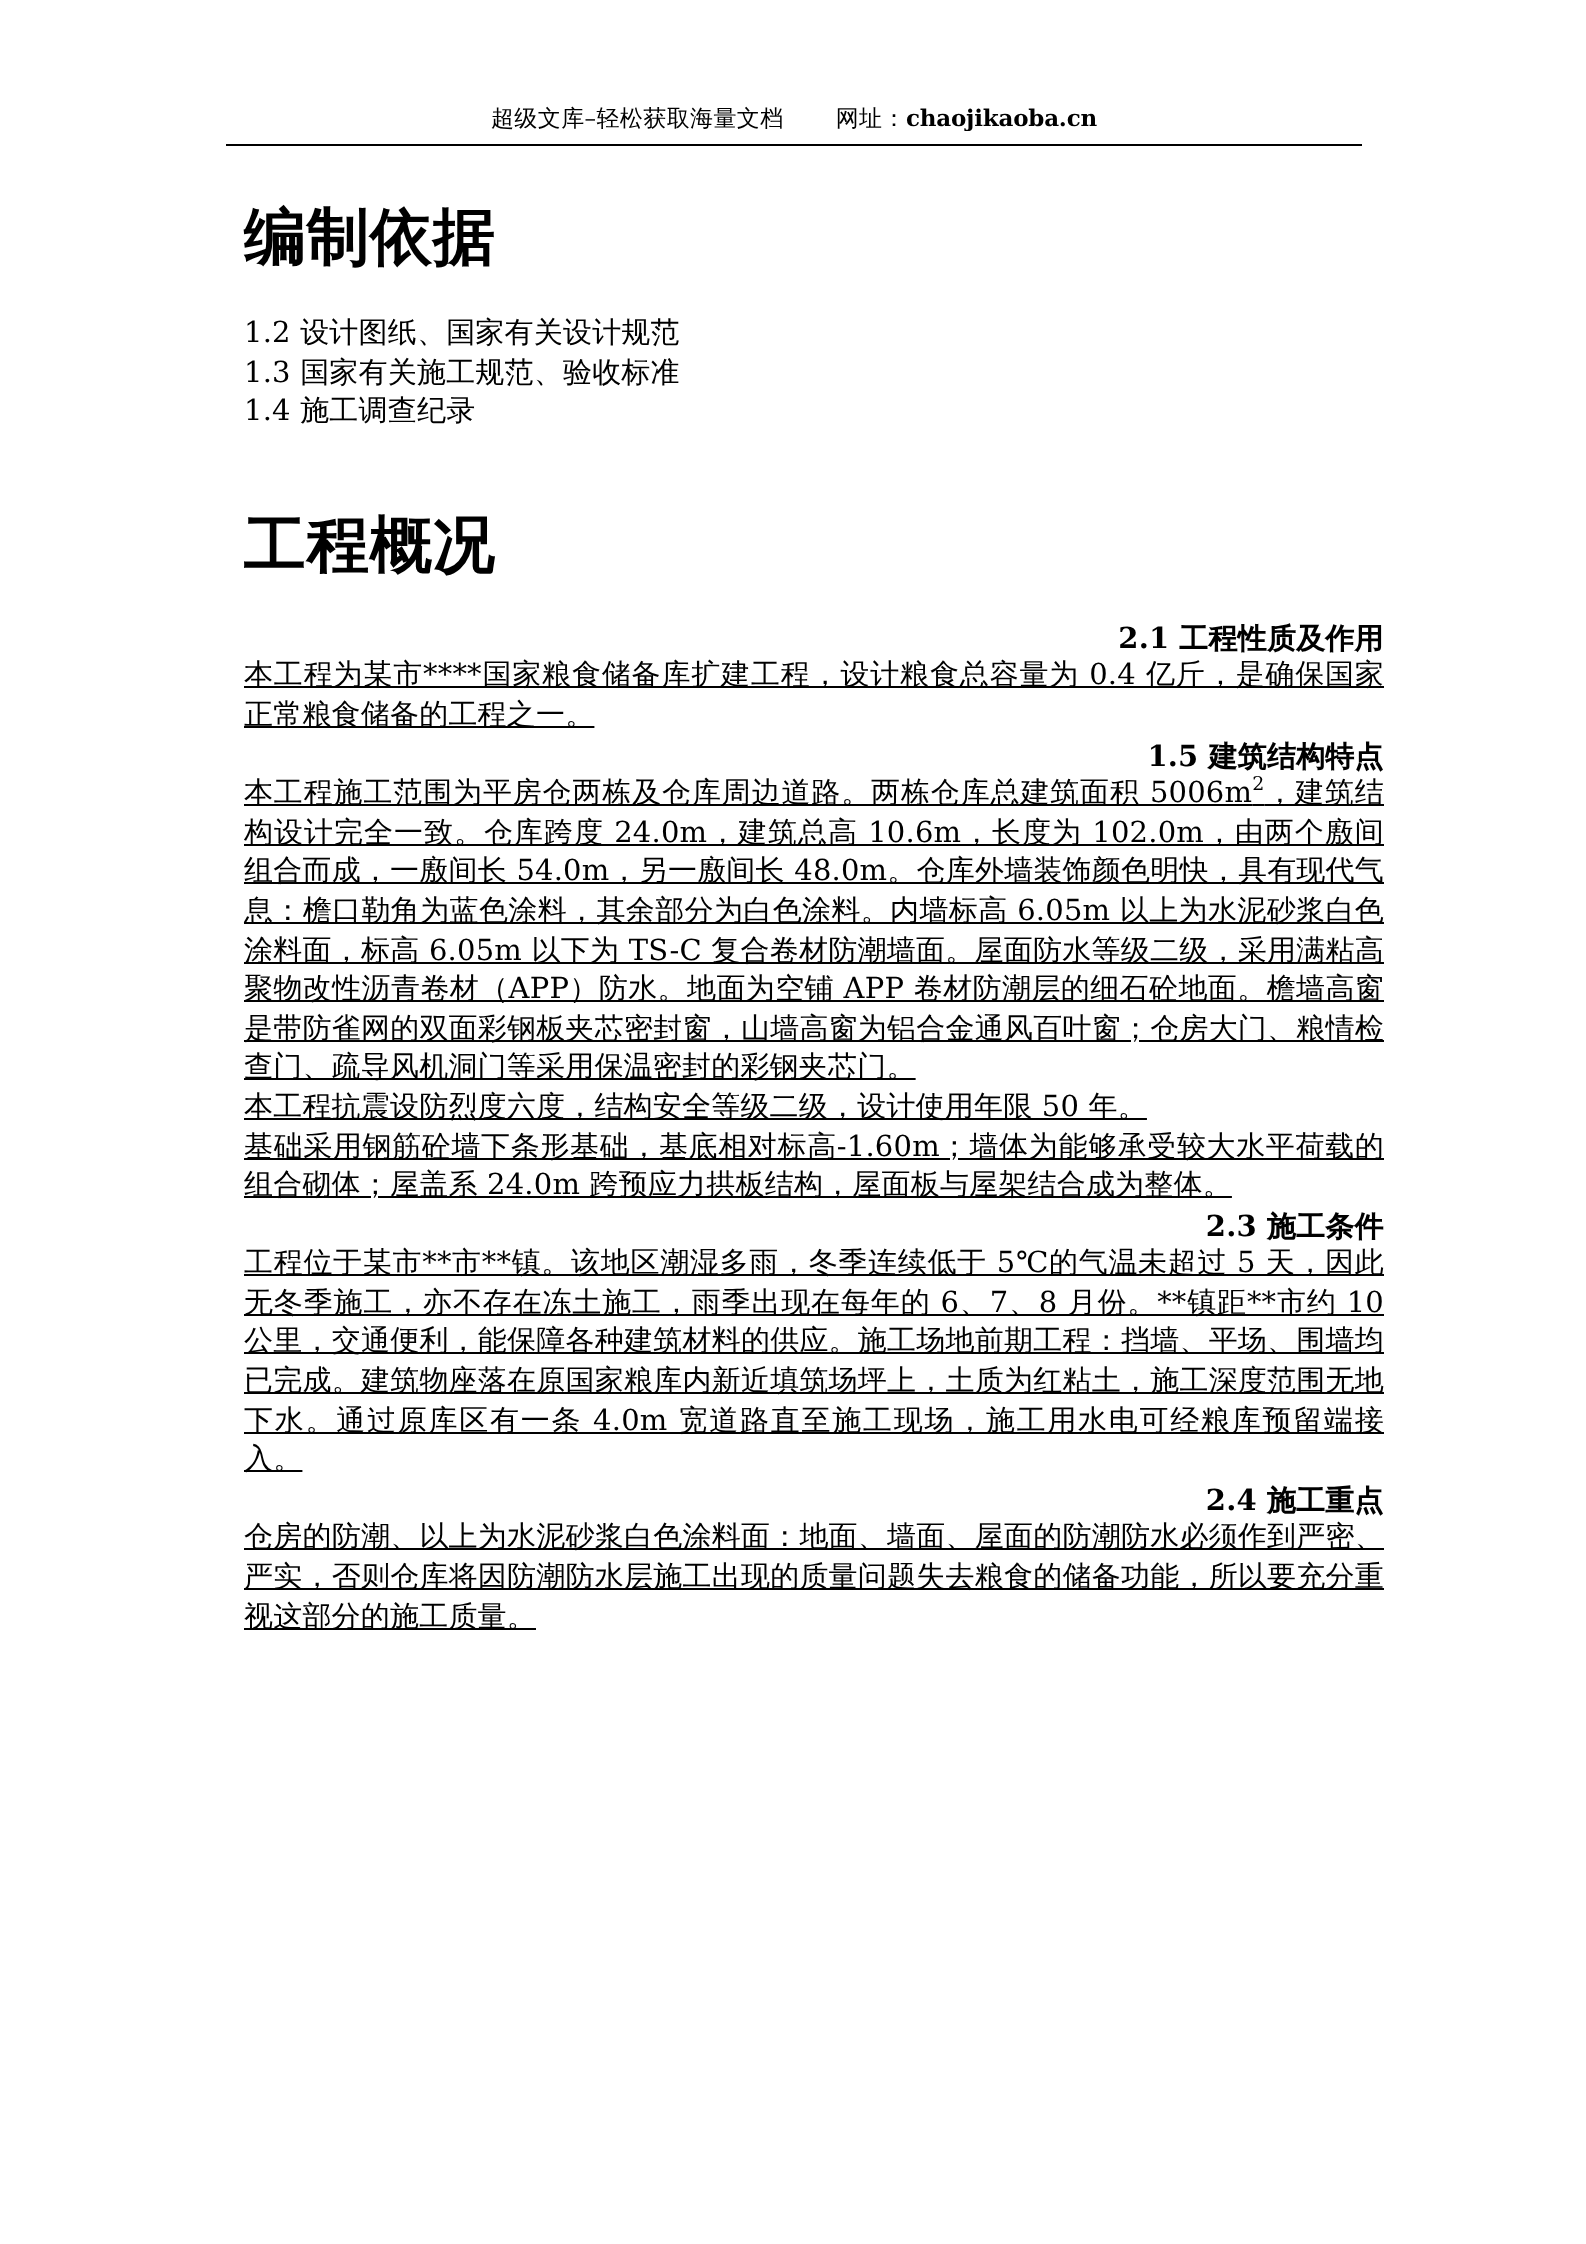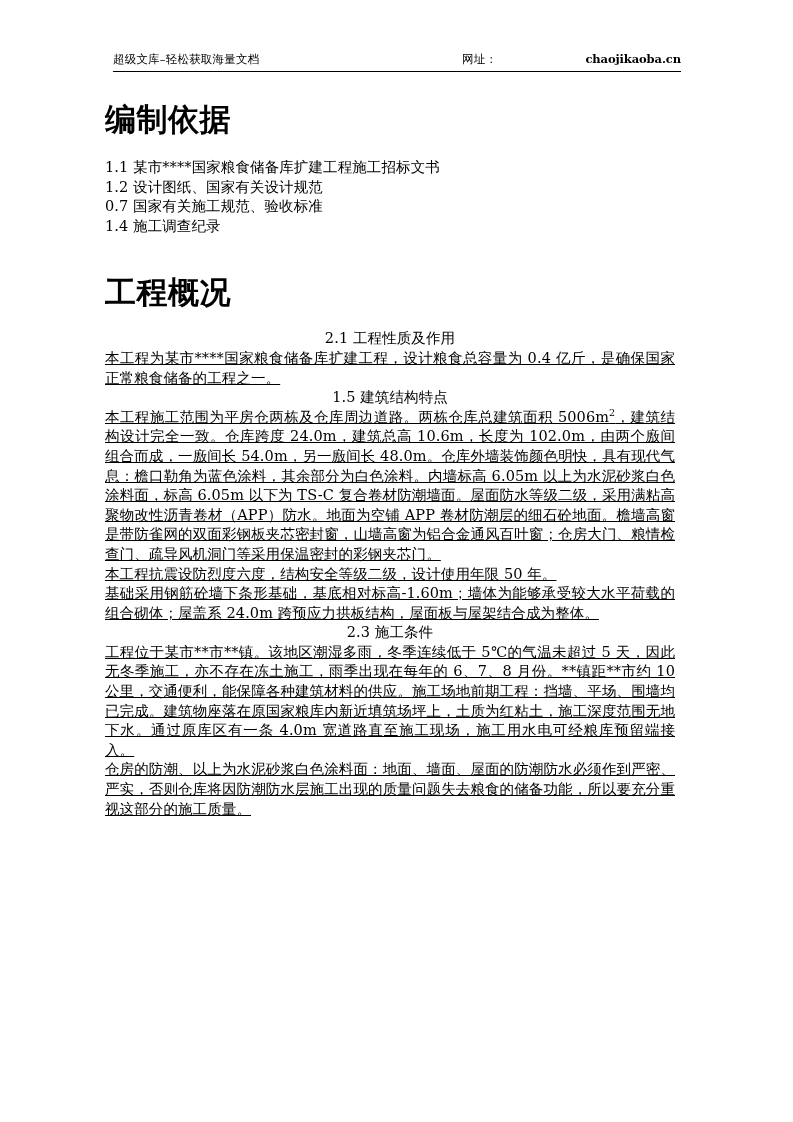--- a/index.html
+++ b/index.html
@@ -24,21 +24,21 @@
 
   
   .header-area {
     position: absolute;
     left: 113px;
     top: 52px;
     width: 568px;
   }
   .header-line {
     display: flex;
-    justify-content: space-between;
+    justify-content: center;
     align-items: baseline;
     font-size: 11.5px;
     line-height: 15px;
     letter-spacing: 0.2px;
     white-space: nowrap;
     color: #000;
   }
   .header-site {
     font-family: "DejaVu Serif", "Liberation Serif", serif;
   }
@@ -51,21 +51,21 @@
   }
   .header-rule {
     margin-top: 4px;
     border-bottom: 1.4px solid #000;
     width: 100%;
   }
 
   
   .content {
     position: absolute;
-    left: 105px;
+    left: 122px;
     top: 90px;
     width: 570px;
   }
 
   h1.doc-h1 {
     font-family: "DejaVu Sans", "Liberation Sans", sans-serif;
     font-size: 31px;
     line-height: 42px;
     font-weight: 700;
     margin: 0;
@@ -85,21 +85,22 @@
     font-size: 14.5px;
     line-height: 19.6px;
     text-align: justify;
     text-justify: inter-ideograph;
     letter-spacing: 0.1px;
   }
   p.numbered {
     text-align: left;
   }
   p.heading-sub {
-    text-align: center;
+    text-align: right;
+    font-weight: bold;
   }
   .para {
     margin: 0;
     padding: 0;
     font-size: 14.5px;
     line-height: 19.6px;
     text-align: justify;
     text-justify: inter-ideograph;
     letter-spacing: 0.1px;
     text-decoration: underline;
@@ -127,23 +128,22 @@
     <div class="header-rule"></div>
   </div>
 
   <div class="content">
 
     <div class="h1-block-1">
       <h1 class="doc-h1">编制依据</h1>
     </div>
 
     <div class="list-block">
-      <p class="line numbered">1.1  某市****国家粮食储备库扩建工程施工招标文书</p>
       <p class="line numbered">1.2  设计图纸、国家有关设计规范</p>
-      <p class="line numbered">0.7  国家有关施工规范、验收标准</p>
+      <p class="line numbered">1.3  国家有关施工规范、验收标准</p>
       <p class="line numbered">1.4  施工调查纪录</p>
     </div>
 
     <div class="h1-block-2">
       <h1 class="doc-h1">工程概况</h1>
     </div>
 
     <div class="sec-block">
       <p class="line heading-sub">2.1  工程性质及作用</p>
       <p class="para">本工程为某市****国家粮食储备库扩建工程，设计粮食总容量为 0.4 亿斤，是确保国家正常粮食储备的工程之一。</p>
@@ -155,17 +155,18 @@
       <p class="para">本工程抗震设防烈度六度，结构安全等级二级，设计使用年限 50 年。</p>
       <p class="para">基础采用钢筋砼墙下条形基础，基底相对标高-1.60m；墙体为能够承受较大水平荷载的组合砌体；屋盖系 24.0m 跨预应力拱板结构，屋面板与屋架结合成为整体。</p>
     </div>
 
     <div>
       <p class="line heading-sub">2.3  施工条件</p>
       <p class="para">工程位于某市**市**镇。该地区潮湿多雨，冬季连续低于 5℃的气温未超过 5 天，因此无冬季施工，亦不存在冻土施工，雨季出现在每年的 6、7、8 月份。**镇距**市约 10 公里，交通便利，能保障各种建筑材料的供应。施工场地前期工程：挡墙、平场、围墙均已完成。建筑物座落在原国家粮库内新近填筑场坪上，土质为红粘土，施工深度范围无地下水。通过原库区有一条 4.0m 宽道路直至施工现场，施工用水电可经粮库预留端接入。</p>
     </div>
 
     <div>
+      <p class="line heading-sub">2.4  施工重点</p>
       <p class="para">仓房的防潮、以上为水泥砂浆白色涂料面：地面、墙面、屋面的防潮防水必须作到严密、严实，否则仓库将因防潮防水层施工出现的质量问题失去粮食的储备功能，所以要充分重视这部分的施工质量。</p>
     </div>
 
   </div>
 </div>
 
 </body></html>

